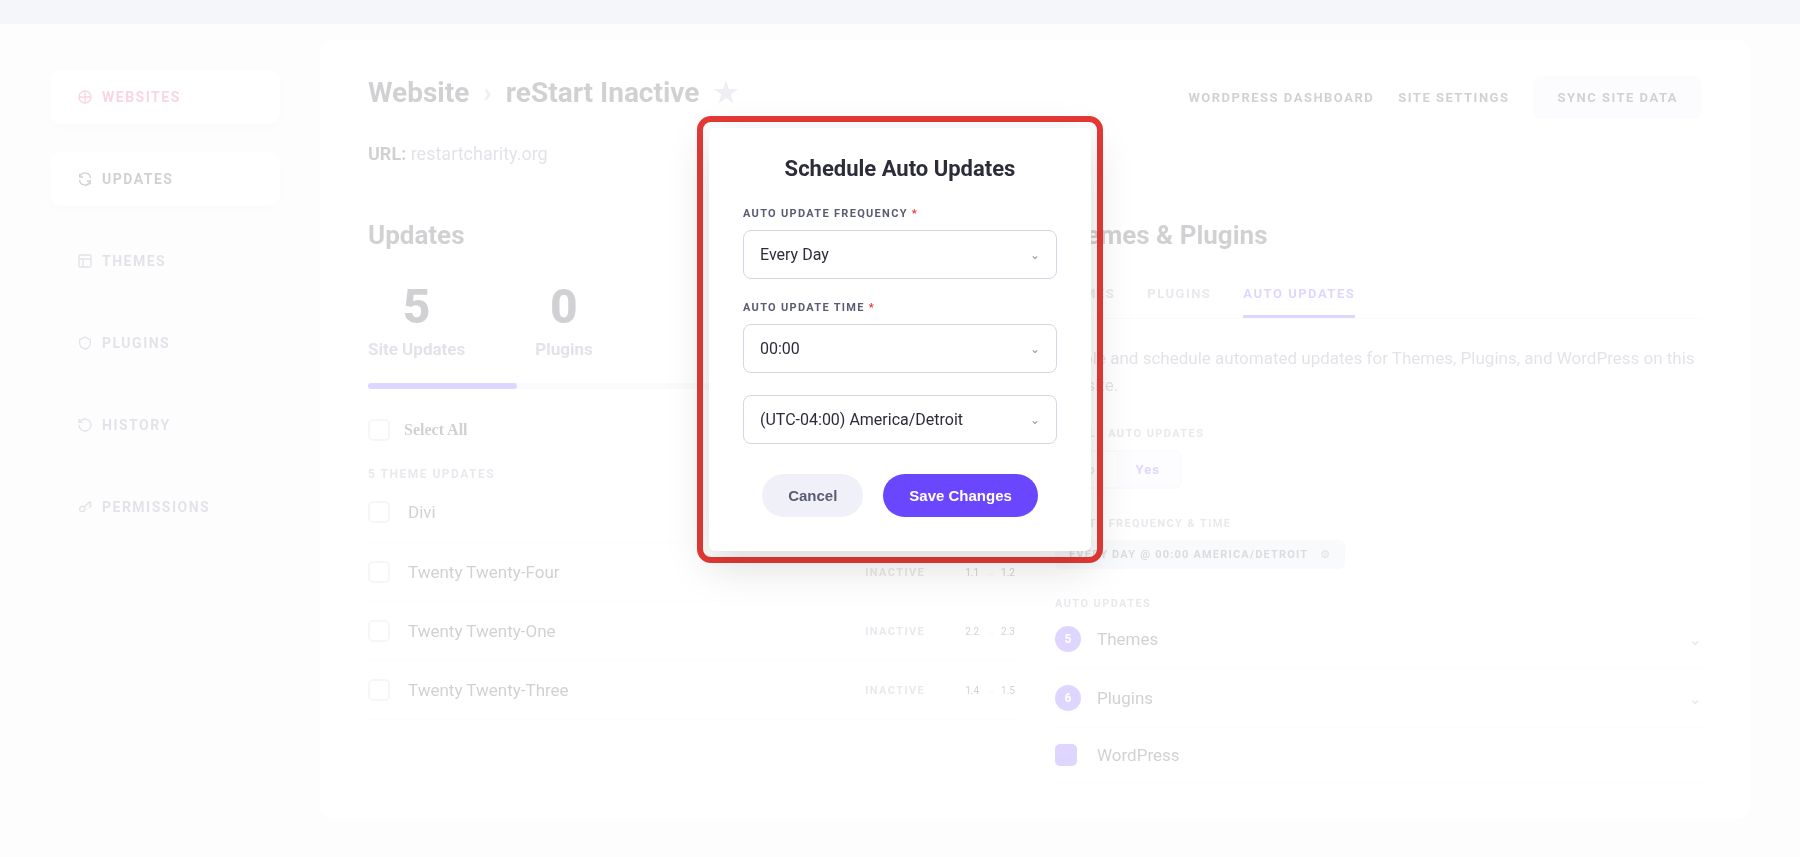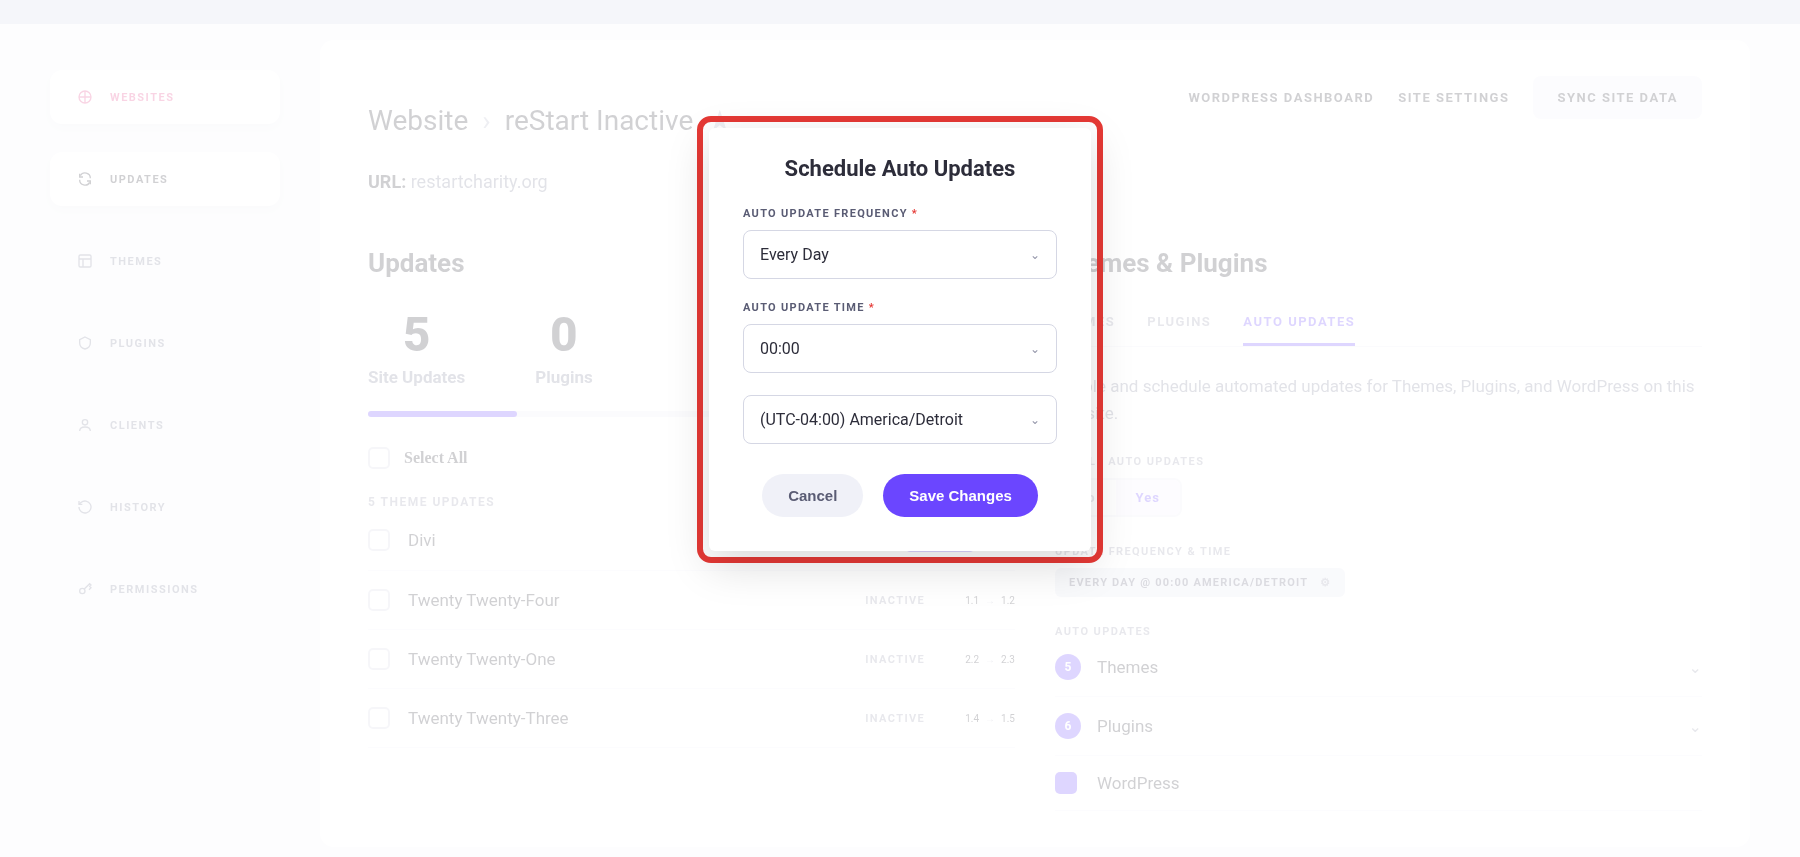--- a/index.html
+++ b/index.html
@@ -1,24 +1,24 @@
 <!DOCTYPE html>
 <html><head>
 <meta charset="utf-8">
 <style>
 * { box-sizing: border-box; margin: 0; padding: 0; }
 body { font-family: -apple-system, BlinkMacSystemFont, "Segoe UI", Roboto, sans-serif; background: #f5f6fa; width: 1800px; height: 857px; overflow: hidden; position: relative; }
 .page-wrap { padding: 40px 50px; display: flex; gap: 40px; }
 .sidebar { width: 230px; display: flex; flex-direction: column; gap: 28px; padding-top: 30px; }
-.sidebar-item { display: flex; align-items: center; gap: 16px; padding: 18px 26px; border-radius: 12px; cursor: pointer; color: #7c7f97; text-transform: uppercase; font-size: 11px; font-weight: 700; letter-spacing: 1.5px; }
+.sidebar-item { display: flex; align-items: center; gap: 8px; padding: 18px 26px; border-radius: 12px; cursor: pointer; color: #7c7f97; text-transform: uppercase; font-size: 14px; font-weight: 700; letter-spacing: 1.5px; }
 .sidebar-item.active-pink { color: #e23e84; background: #fff; box-shadow: 0 4px 12px rgba(0,0,0,0.05); }
 .sidebar-item.active-gray { background: #fff; box-shadow: 0 4px 12px rgba(0,0,0,0.05); color: #2d2d3a; }
 .sidebar-item .icon { width: 18px; height: 18px; display: inline-flex; align-items: center; justify-content: center; }
 .main { flex: 1; background: #fff; border-radius: 14px; padding: 36px 48px; }
-.breadcrumb { display: flex; align-items: center; gap: 14px; font-size: 28px; font-weight: 400; color: #2d2d3a; margin-top: 28px; }
+.breadcrumb { display: flex; align-items: center; gap: 14px; font-size: 28px; font-weight: 700; color: #2d2d3a; }
 .breadcrumb .chev { color: #b3b5c7; }
 .breadcrumb .star { color: #b3b5c7; }
 .top-actions { float: right; display: flex; gap: 24px; align-items: center; }
 .top-link { font-size: 13px; font-weight: 700; letter-spacing: 1.5px; color: #2d2d3a; text-transform: uppercase; cursor: pointer; }
 .sync-btn { background: #f0f1f8; border-radius: 8px; padding: 14px 24px; }
 .url-row { margin-top: 34px; color: #7c7f97; font-size: 18px; }
 .url-row .lbl { font-weight: 700; color: #2d2d3a; }
 .content-cols { display: flex; gap: 40px; margin-top: 56px; }
 .left-col { flex: 1; }
 .right-col { flex: 1; }
@@ -106,29 +106,20 @@
       <span class="icon">
           <svg class="ico" viewBox="0 0 24 24" fill="none" stroke="currentColor" stroke-width="2">
             <path d="M12 3l8 4v5c0 5-3.5 8-8 9-4.5-1-8-4-8-9V7l8-4z"></path>
           </svg>
         </span>
       <span>Plugins</span>
     </div>
     <div class="sidebar-item">
       <span class="icon">
           <svg class="ico" viewBox="0 0 24 24" fill="none" stroke="currentColor" stroke-width="2">
-            <circle cx="12" cy="8" r="4"></circle>
-            <path d="M4 21c0-4 4-6 8-6s8 2 8 6"></path>
-          </svg>
-        </span>
-      <span>Clients</span>
-    </div>
-    <div class="sidebar-item">
-      <span class="icon">
-          <svg class="ico" viewBox="0 0 24 24" fill="none" stroke="currentColor" stroke-width="2">
             <path d="M3 12a9 9 0 1 0 3-6.7L3 8"></path>
             <path d="M3 3v5h5"></path>
           </svg>
         </span>
       <span>History</span>
     </div>
     <div class="sidebar-item">
       <span class="icon">
           <svg class="ico" viewBox="0 0 24 24" fill="none" stroke="currentColor" stroke-width="2">
             <circle cx="8" cy="15" r="4"></circle>

